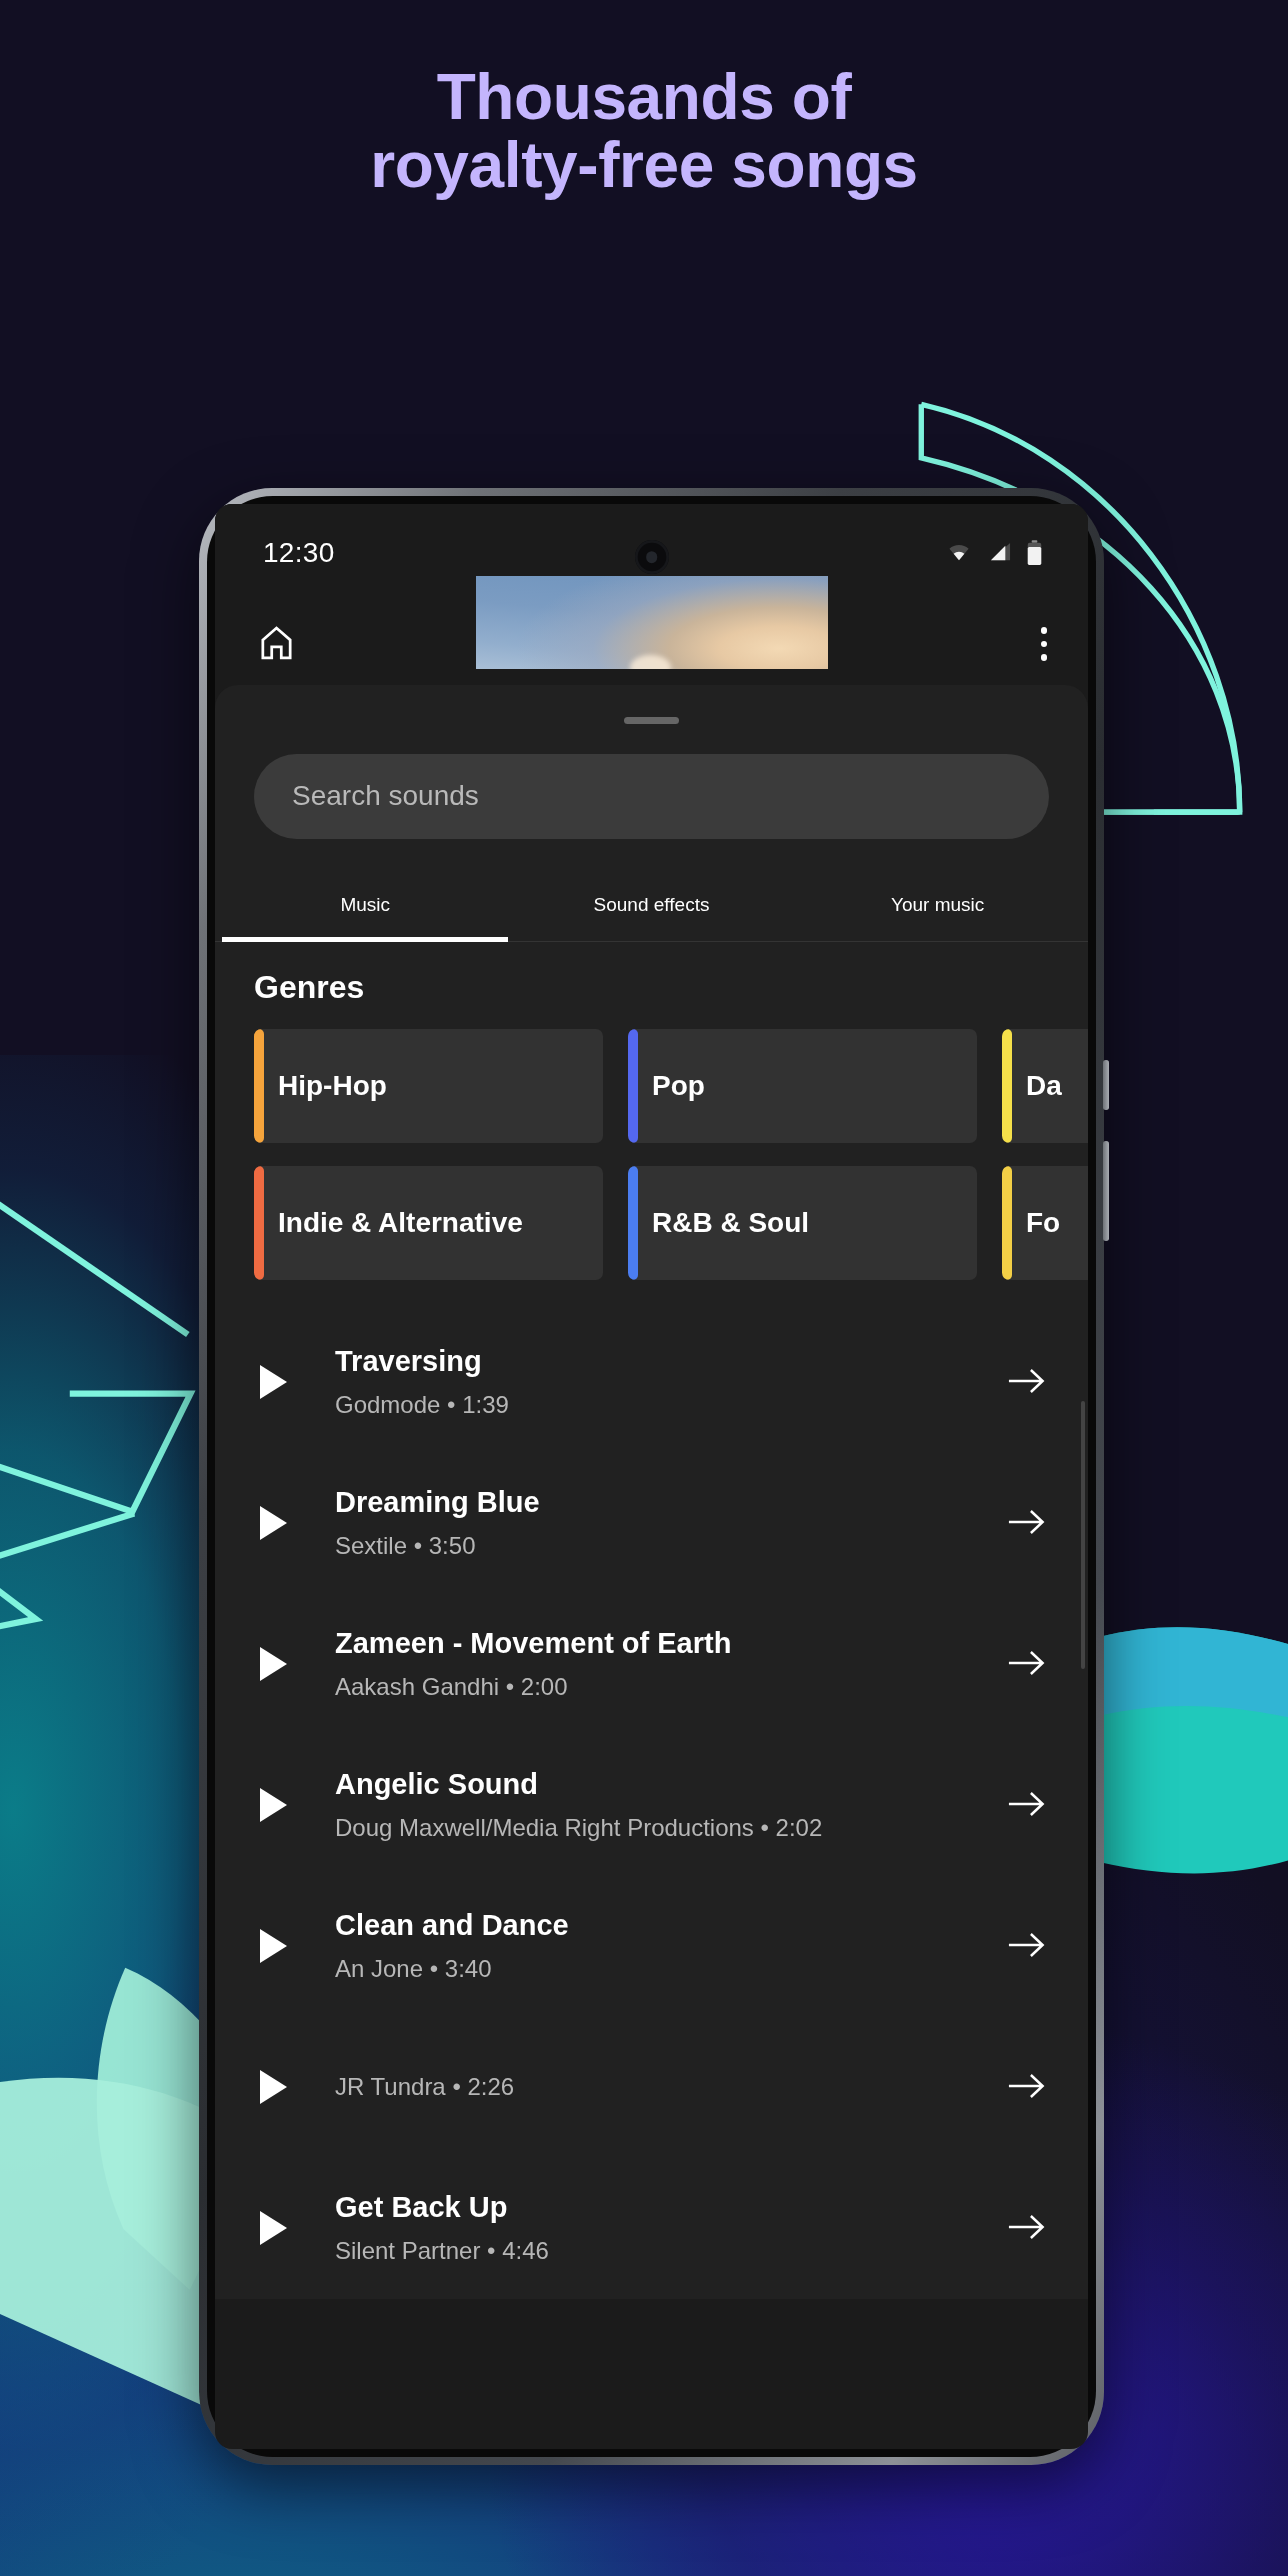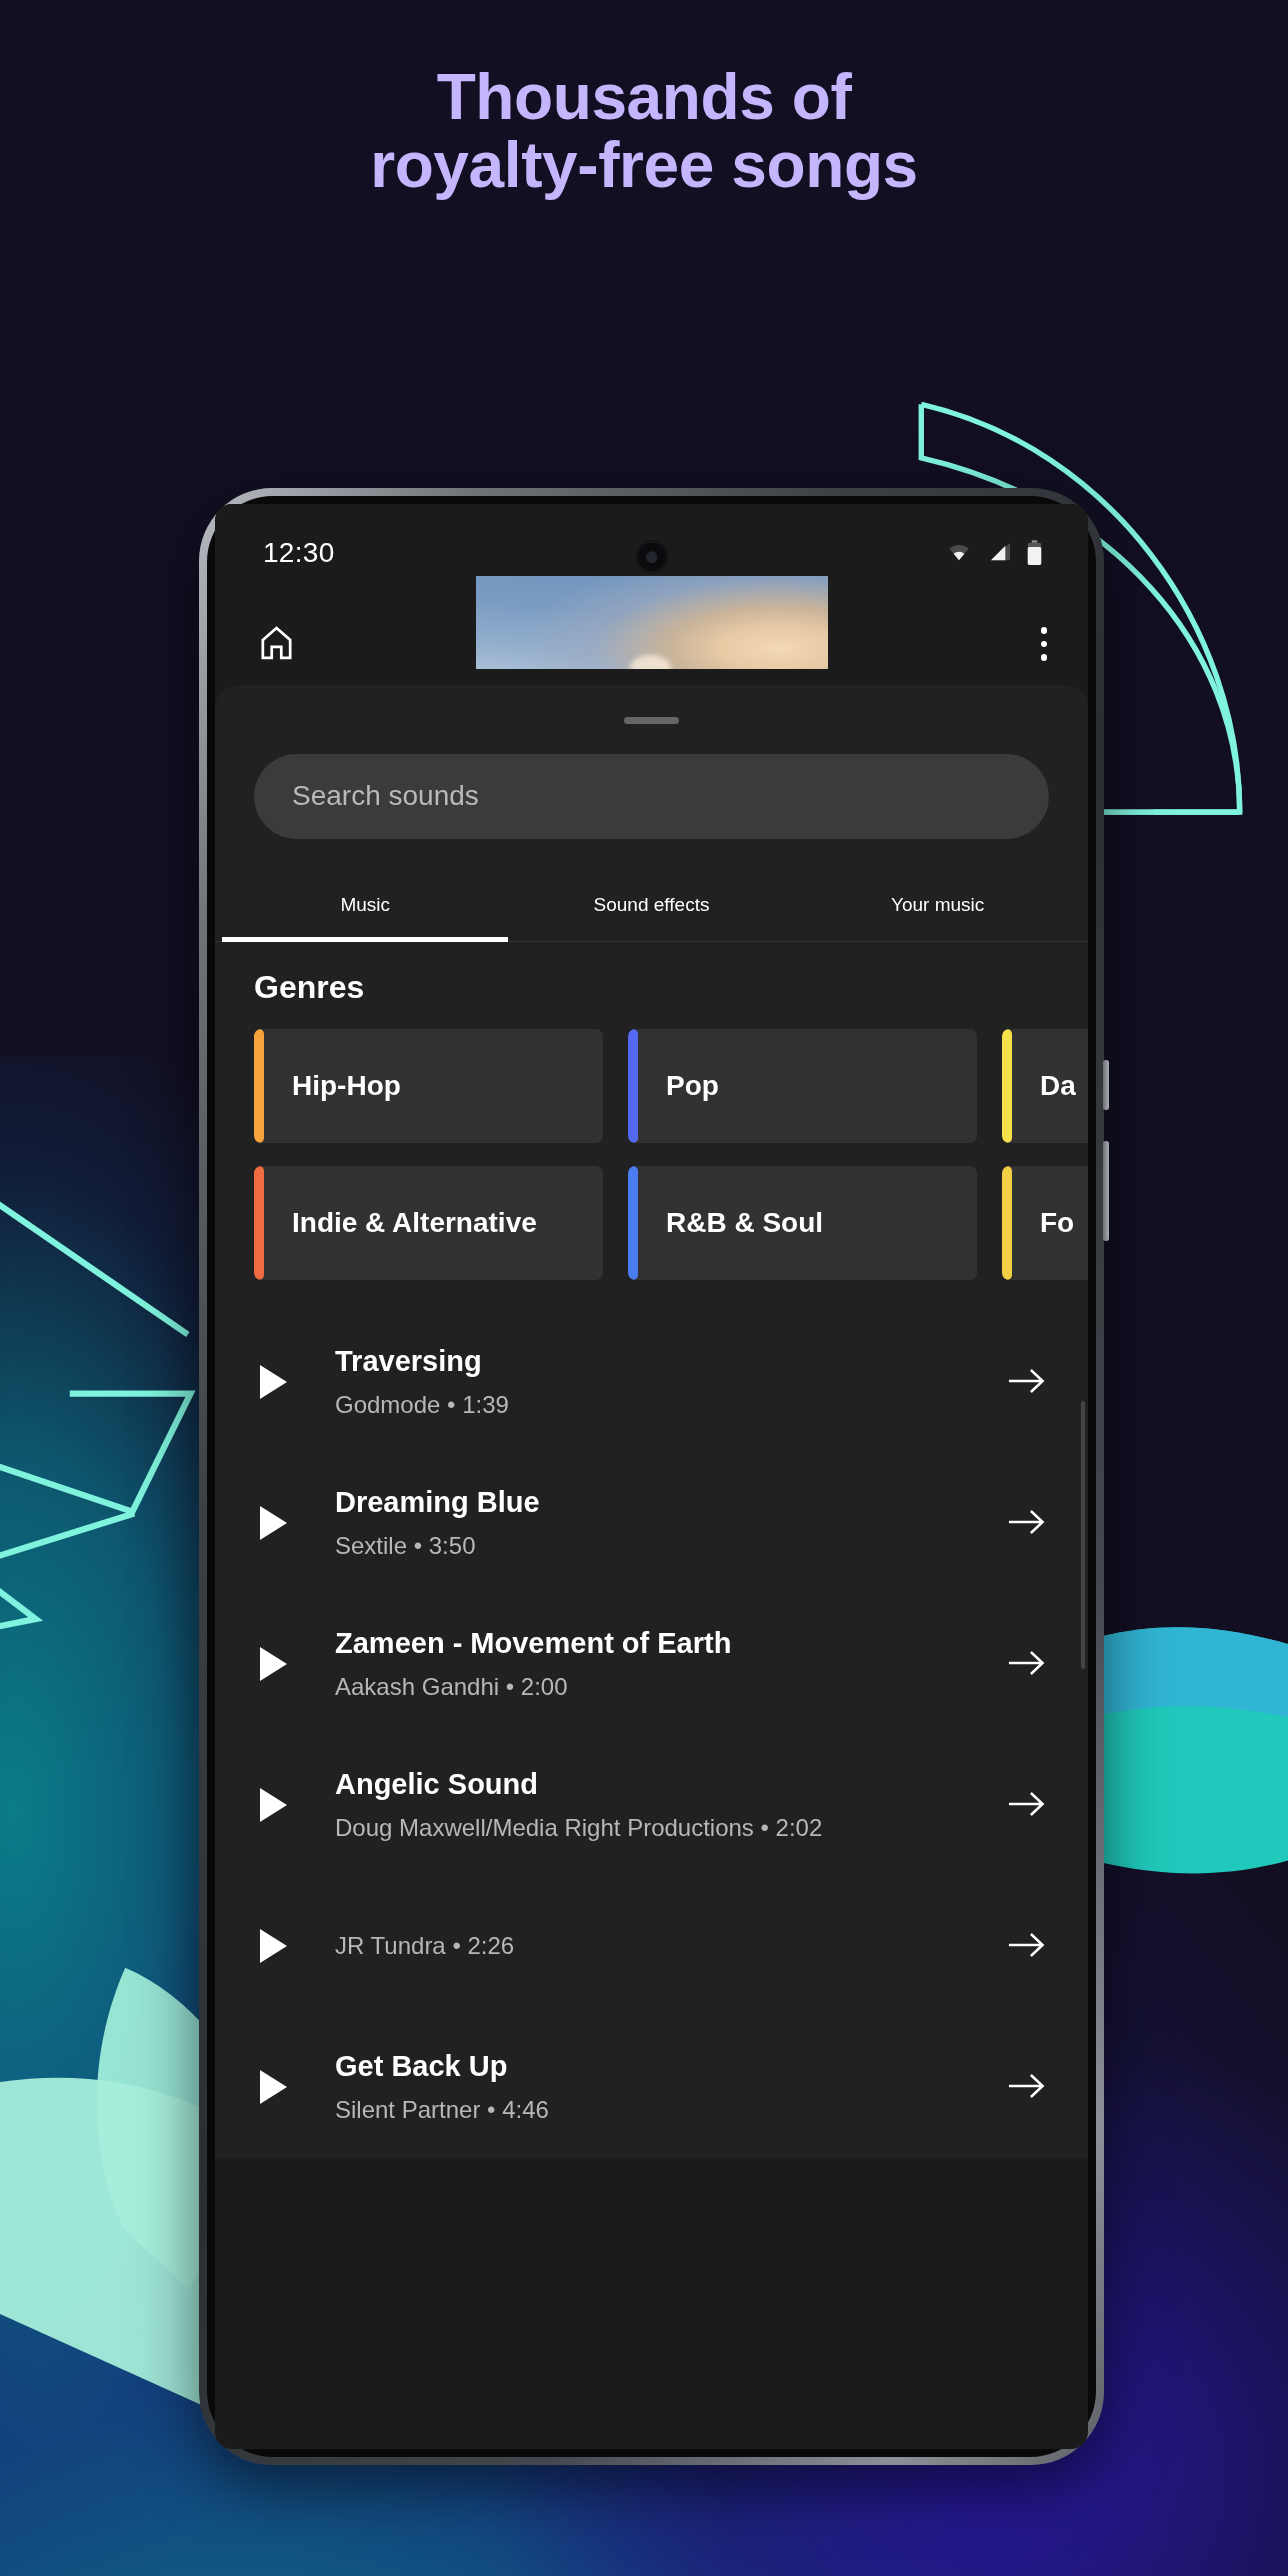--- a/index.html
+++ b/index.html
@@ -241,21 +241,21 @@
   }
   .chip {
     position: relative;
     flex: 0 0 auto;
     width: 349px;
     height: 114px;
     background: #323232;
     border-radius: 7.2px;
     display: flex;
     align-items: center;
-    padding-left: 38px;
+    padding-left: 24px;
     color: #ffffff;
     font-size: 28px;
     font-weight: 700;
     overflow: hidden;
   }
   .chip::before {
     content: "";
     position: absolute;
     left: 0; top: 0; bottom: 0;
     width: 9.8px;
@@ -452,20 +452,32 @@
                 <div class="track-title">Angelic Sound</div>
                 <div class="track-meta">Doug Maxwell/Media Right Productions • 2:02</div>
               </div>
               <div class="arrow-ico">
                 <svg width="41" height="30" viewBox="0 0 28 20" fill="none" stroke="#ffffff" stroke-width="1.7">
                   <path d="M2 10h23M17 2.5L25 10l-8 7.5"></path>
                 </svg>
               </div>
             </div>
 
+            <div class="track">
+              <div class="play-tri"></div>
+              <div class="track-text">
+                <div class="track-title">Clean and Dance</div>
+                <div class="track-meta">An Jone • 3:40</div>
+              </div>
+              <div class="arrow-ico">
+                <svg width="41" height="30" viewBox="0 0 28 20" fill="none" stroke="#ffffff" stroke-width="1.7">
+                  <path d="M2 10h23M17 2.5L25 10l-8 7.5"></path>
+                </svg>
+              </div>
+            </div>
 
             <div class="track">
               <div class="play-tri"></div>
               <div class="track-text">
                 <div class="track-meta">JR Tundra • 2:26</div>
               </div>
               <div class="arrow-ico">
                 <svg width="41" height="30" viewBox="0 0 28 20" fill="none" stroke="#ffffff" stroke-width="1.7">
                   <path d="M2 10h23M17 2.5L25 10l-8 7.5"></path>
                 </svg>

